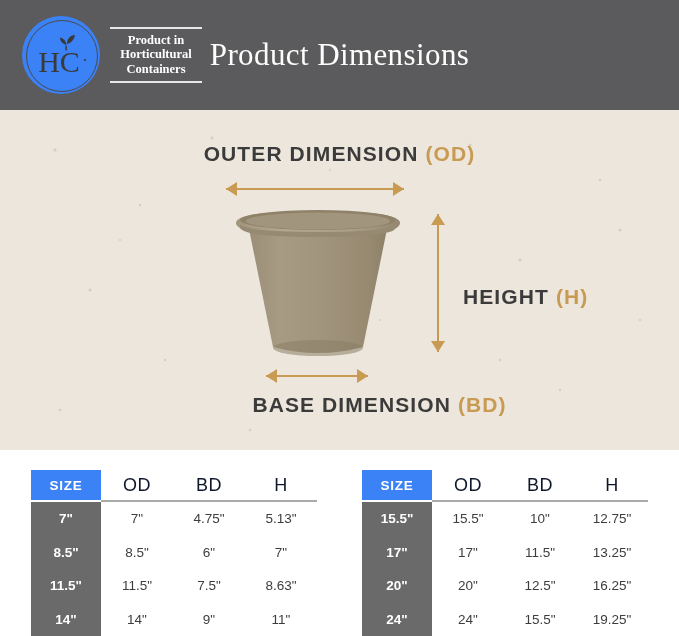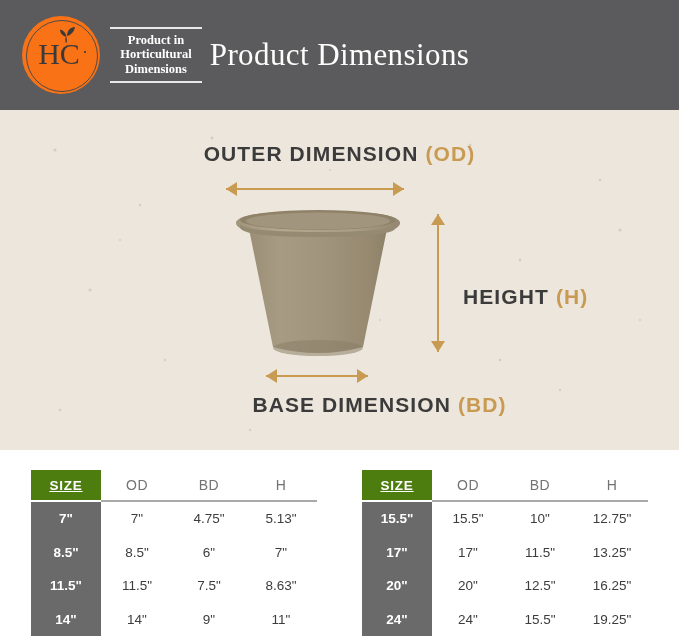--- a/index.html
+++ b/index.html
@@ -16,23 +16,23 @@
   .header{
     position:absolute;left:0;top:0;width:679px;height:110px;
     background:#5b5b5d;
   }
   .brand{
     position:absolute;left:22px;top:16px;
     display:flex;align-items:center;gap:10px;
   }
   .logo-mark{
     width:78px;height:78px;border-radius:50%;
-    background:#f97316;
+    background:#3b82f6;
     position:relative;
-    display:flex;align-items:flex-start;justify-content:center;
+    display:flex;align-items:flex-end;justify-content:center;
   }
   .logo-ring{
     position:absolute;left:4px;top:4px;width:70px;height:70px;
     border-radius:50%;border:1.6px solid #4a4a4a;
   }
   .logo-inner{position:relative;width:70px;height:70px;}
   .brand-text{
     position:relative;
     padding:4px 0 4px 0;
     width:92px;
@@ -131,27 +131,26 @@
     font-size:13.5px;
     color:#3d3d3d;
   }
   .dim-table th,.dim-table td{
     padding:0;height:30px;text-align:center;vertical-align:middle;
     font-weight:400;
   }
   .dim-table .col-size{width:70px;}
   .dim-table .col-v{width:72px;}
   .dim-table thead th{
-    font-size:14px;color:#737373;font-weight:400;
+    font-size:18px;color:#0f172a;font-weight:400;
     letter-spacing:0.6px;
   }
   .dim-table thead th.size-head{
-    background:#4d7c0f;color:#ffffff;font-weight:700;font-size:13.5px;
+    background:#3b82f6;color:#ffffff;font-weight:700;font-size:13.5px;
     letter-spacing:0.8px;
-    text-decoration:underline;
   }
   .dim-table .head-rule td{
     height:2px;padding:0;
   }
   .dim-table .head-rule .rule-line{
     display:block;height:1.5px;background:#a9a9a9;width:100%;
   }
   .dim-table tbody td.size-cell{
     background:#6a6a6a;color:#ffffff;font-weight:700;font-size:13.5px;
   }
@@ -176,21 +175,21 @@
           </g>
           <circle cx="59" cy="36" r="1.1" fill="#3a3a3a"></circle>
         </svg>
       </div>
 
       <div class="brand-text">
         <div class="brand-rule"></div>
         <div class="brand-lines">
           <div>Product in</div>
           <div>Horticultural</div>
-          <div>Dimensions</div>
+          <div>Containers</div>
         </div>
         <div class="brand-rule"></div>
       </div>
     </div>
   </div>
 
   <div class="panel-wrap">
     <div class="panel-bg"></div>
     <svg style="position:absolute;left:0;top:0;width:679px;height:340px;">
       <g fill="#bfb6a6" opacity="0.5">

